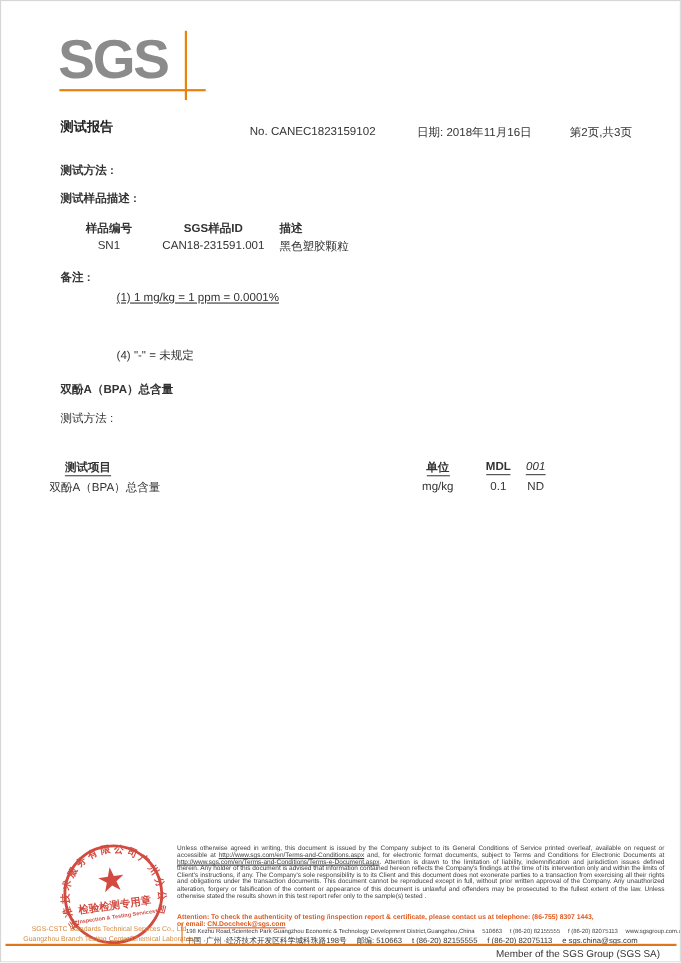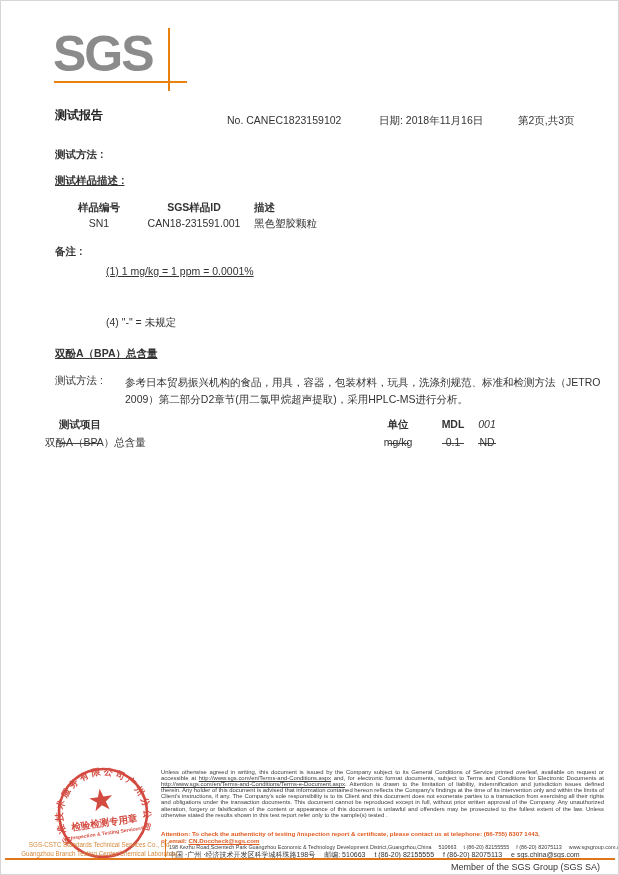--- a/index.html
+++ b/index.html
@@ -15,41 +15,41 @@
   .logo-hline{left:53px;top:80px;width:133px;height:2px;background:#e8820c;}
   
   .report-title{left:54px;top:106px;font-size:12px;font-weight:bold;color:#222;}
   .hdr{font-size:10.5px;color:#333;}
   .report-no{left:226px;top:113px;text-align:right;}
   .report-date{left:378px;top:113px;}
   .report-page{left:517px;top:113px;}
   
   .b{font-size:10.5px;color:#333;}
   .bold{font-weight:bold;}
-  .ul{text-decoration:underline;}
+  .ul{}
   .results-label{left:54px;top:147px;}
   .sample-desc-label{left:54px;top:173px;}
   .st-c1{left:57px;width:82px;text-align:center;}
   .st-c2{left:137px;width:112px;text-align:center;}
   .st-c3{left:253px;width:140px;}
   .st-head{top:200px;}
   .st-row{top:216px;}
   .notes-label{left:54px;top:244px;}
   .note{left:105px;width:300px;height:17px;}
   .bpa-heading{left:54px;top:346px;}
   .method-label{left:54px;top:373px;}
   .method-text{left:124px;top:373px;width:480px;line-height:16.5px;}
   .rt-head{top:417px;}
   .rt-row{top:435px;}
   .rt-item{left:58px;}
   .rt-item-row{left:44px;width:220px;}
   .rt-unit{left:374px;width:46px;text-align:center;}
   .rt-mdl{left:429px;width:46px;text-align:center;}
   .rt-001{left:464px;width:44px;text-align:center;}
-  .cell-ul{border-bottom:1px solid #444;padding-bottom:13px;}
+  .cell-ul{border-bottom:1px solid #444;padding-bottom:1px;}
   .italic{font-style:italic;}
   
   .disclaimer{left:160px;top:768px;width:443px;font-size:5.9px;line-height:6.1px;
     text-align:justify;color:#3c3c3c;}
   .disc-link{text-decoration:underline;}
   .attention{left:160px;top:829px;width:443px;font-size:6.2px;line-height:7px;
     font-weight:bold;color:#e05a1e;}
   .attn-email{text-decoration:underline;}
   .addr-en{left:168px;top:843px;width:436px;font-size:5.4px;color:#3c3c3c;white-space:nowrap;}
   .addr-en span{margin-right:7px;}
@@ -85,21 +85,20 @@
   <div class="abs b st-row st-c1">SN1</div>
   <div class="abs b st-row st-c2">CAN18-231591.001</div>
   <div class="abs b st-row st-c3">黑色塑胶颗粒</div>
 
   <div class="abs b bold notes-label">备注 :</div>
   <div class="abs b note" style="top:264px;text-decoration:underline;">(1) 1 mg/kg = 1 ppm = 0.0001%</div>
   <div class="abs b note" style="top:315px;">(4) "-" = 未规定</div>
 
   <div class="abs b bold ul bpa-heading">双酚A（BPA）总含量</div>
   <div class="abs b method-label">测试方法 :</div>
-  <div class="abs b method-text">参考日本贸易振兴机构的食品，用具，容器，包装材料，玩具，洗涤剂规范、标准和检测方法（JETRO 2009）第二部分D2章节(用二氯甲烷超声提取)，采用HPLC-MS进行分析。</div>
 
   <div class="abs b bold rt-head rt-item"><span class="cell-ul">测试项目</span></div>
   <div class="abs b bold rt-head rt-unit"><span class="cell-ul">单位</span></div>
   <div class="abs b bold rt-head rt-mdl"><span class="cell-ul">MDL</span></div>
   <div class="abs b italic rt-head rt-001"><span class="cell-ul">001</span></div>
   <div class="abs b rt-row rt-item-row">双酚A（BPA）总含量</div>
   <div class="abs b rt-row rt-unit">mg/kg</div>
   <div class="abs b rt-row rt-mdl">0.1</div>
   <div class="abs b rt-row rt-001">ND</div>
 

